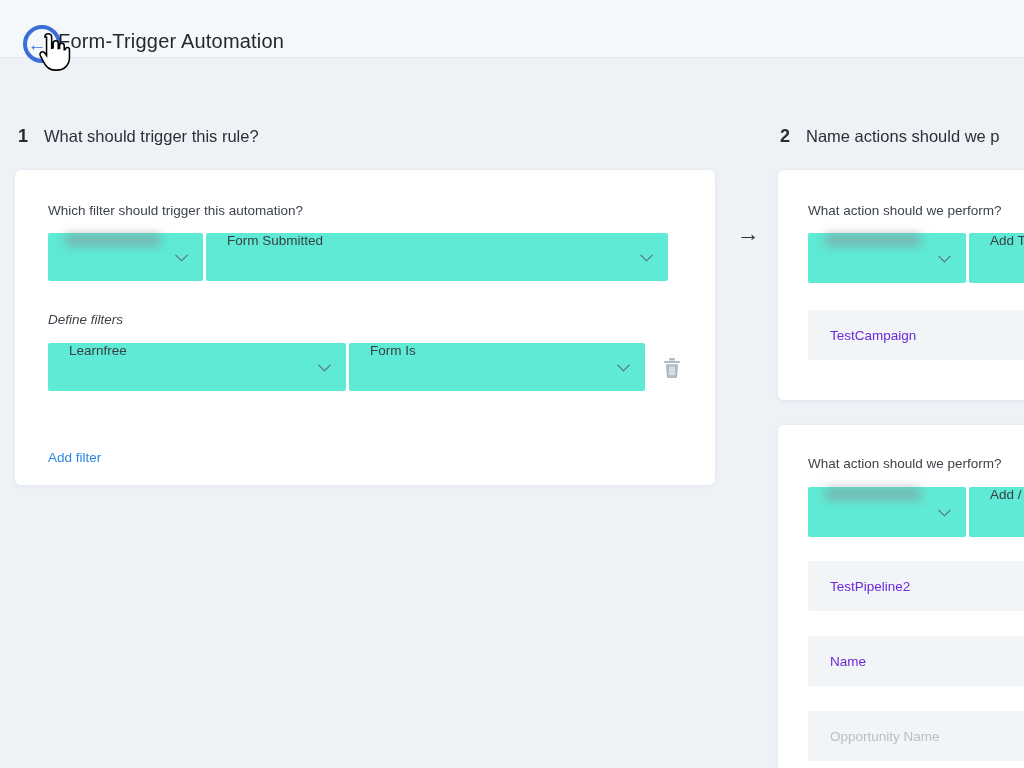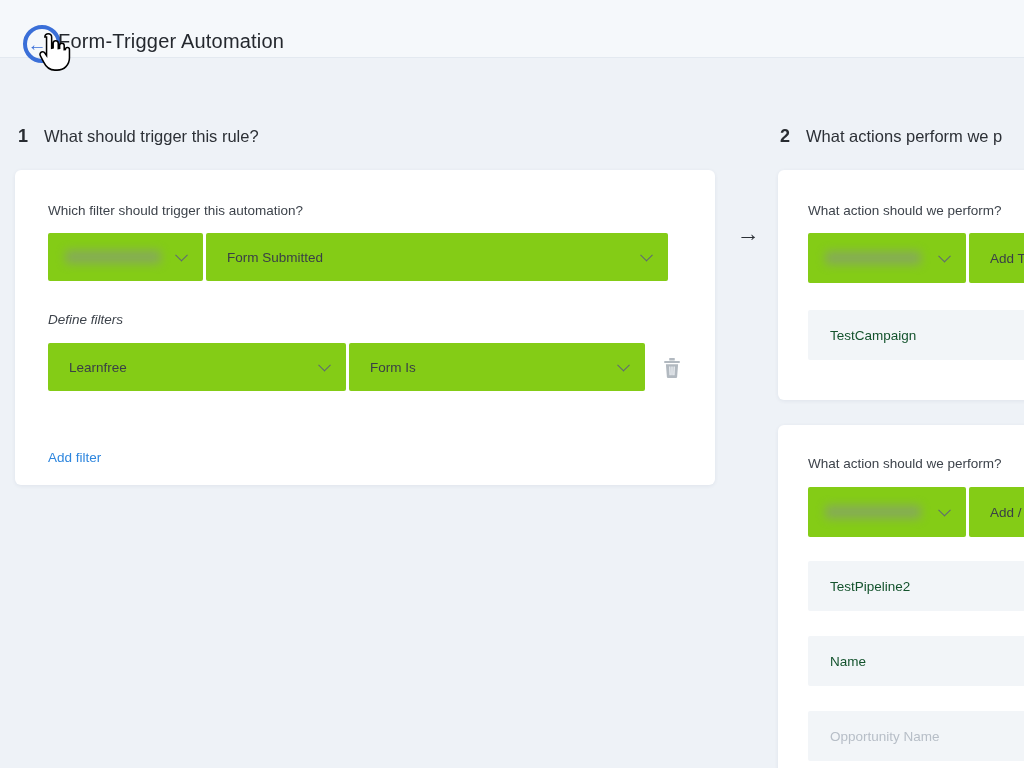--- a/index.html
+++ b/index.html
@@ -15,27 +15,27 @@
 
   
   .sec-head{position:absolute;top:126px;display:flex;align-items:baseline;white-space:nowrap;}
   .sec-num{font-size:18px;font-weight:bold;color:#282c31;margin-right:16px;}
   .sec-title{font-size:16.5px;color:#2c3036;}
 
   .card{position:absolute;background:#fff;border-radius:6px;box-shadow:0 1px 4px rgba(25,45,90,.07);}
 
   .field-label{position:absolute;font-size:13.5px;color:#3d434b;}
   .row{position:absolute;display:flex;gap:3px;}
-  .seg{position:relative;background:#84cc16;border-radius:2px;height:100%;box-sizing:border-box;display:flex;align-items:center;cursor:pointer;}
+  .seg{position:relative;background:#5eead4;border-radius:2px;height:100%;box-sizing:border-box;display:flex;cursor:pointer;}
   .seg .val{font-size:13.5px;color:#3a4046;padding-left:21px;white-space:nowrap;}
   .chev{position:absolute;right:17px;top:50%;width:8px;height:8px;border-right:1.7px solid #5f6974;border-bottom:1.7px solid #5f6974;transform:translateY(-70%) rotate(45deg);}
   .redacted{width:96px;height:14px;margin-left:17px;border-radius:3px;background:#878d95;filter:blur(5px);opacity:.5;}
 
   .field{position:absolute;background:#f2f5f8;border-radius:2px;display:flex;align-items:center;cursor:text;}
-  .field .val{font-size:13.5px;color:#14532d;padding-left:22px;white-space:nowrap;}
+  .field .val{font-size:13.5px;color:#6d28d9;padding-left:22px;white-space:nowrap;}
   .field .val.placeholder{color:#b7bec7;}
 
   .link{position:absolute;font-size:13.5px;color:#2e86de;cursor:pointer;}
   .flow-arrow{position:absolute;left:731px;top:220px;width:34px;font-size:23px;color:#2b3036;text-align:center;}
   .trash-btn{position:absolute;width:18px;height:20px;cursor:pointer;background:none;border:none;padding:0;}
 </style>
 </head>
 <body>
 
 <div id="app">
@@ -49,21 +49,21 @@
   <svg class="hand-cursor" viewBox="0 0 448 512">
     <path d="M128 56c0-22 18-40 40-40s40 18 40 40v132l18-4v-54c0-17 14-30 30-30s30 13 30 30v62l16-3v-34c0-15 12-27 27-27s27 12 27 27v50l14-2c1-13 11-23 24-23s24 11 24 24v96c0 84-62 146-146 146h-26c-62 0-102-32-132-94l-40-78c-8-16-1-35 15-42 14-6 31-1 39 12l20 30V56z" fill="#ffffff" stroke="#000000" stroke-width="18"></path>
   </svg>
 
   <div class="sec-head" style="left:18px;">
     <span class="sec-num">1</span>
     <span class="sec-title">What should trigger this rule?</span>
   </div>
   <div class="sec-head" style="left:780px;">
     <span class="sec-num">2</span>
-    <span class="sec-title">What actions perform we p</span>
+    <span class="sec-title">Name actions should we p</span>
   </div>
 
   <div class="card" style="left:15px;top:170px;width:700px;height:315px;">
     <div class="field-label" style="left:33px;top:33px;">Which filter should trigger this automation?</div>
 
     <div class="row" style="left:33px;top:63px;width:620px;height:48px;">
       <div class="seg" style="width:155px;">
         <span class="redacted"></span>
         <span class="chev"></span>
       </div>

